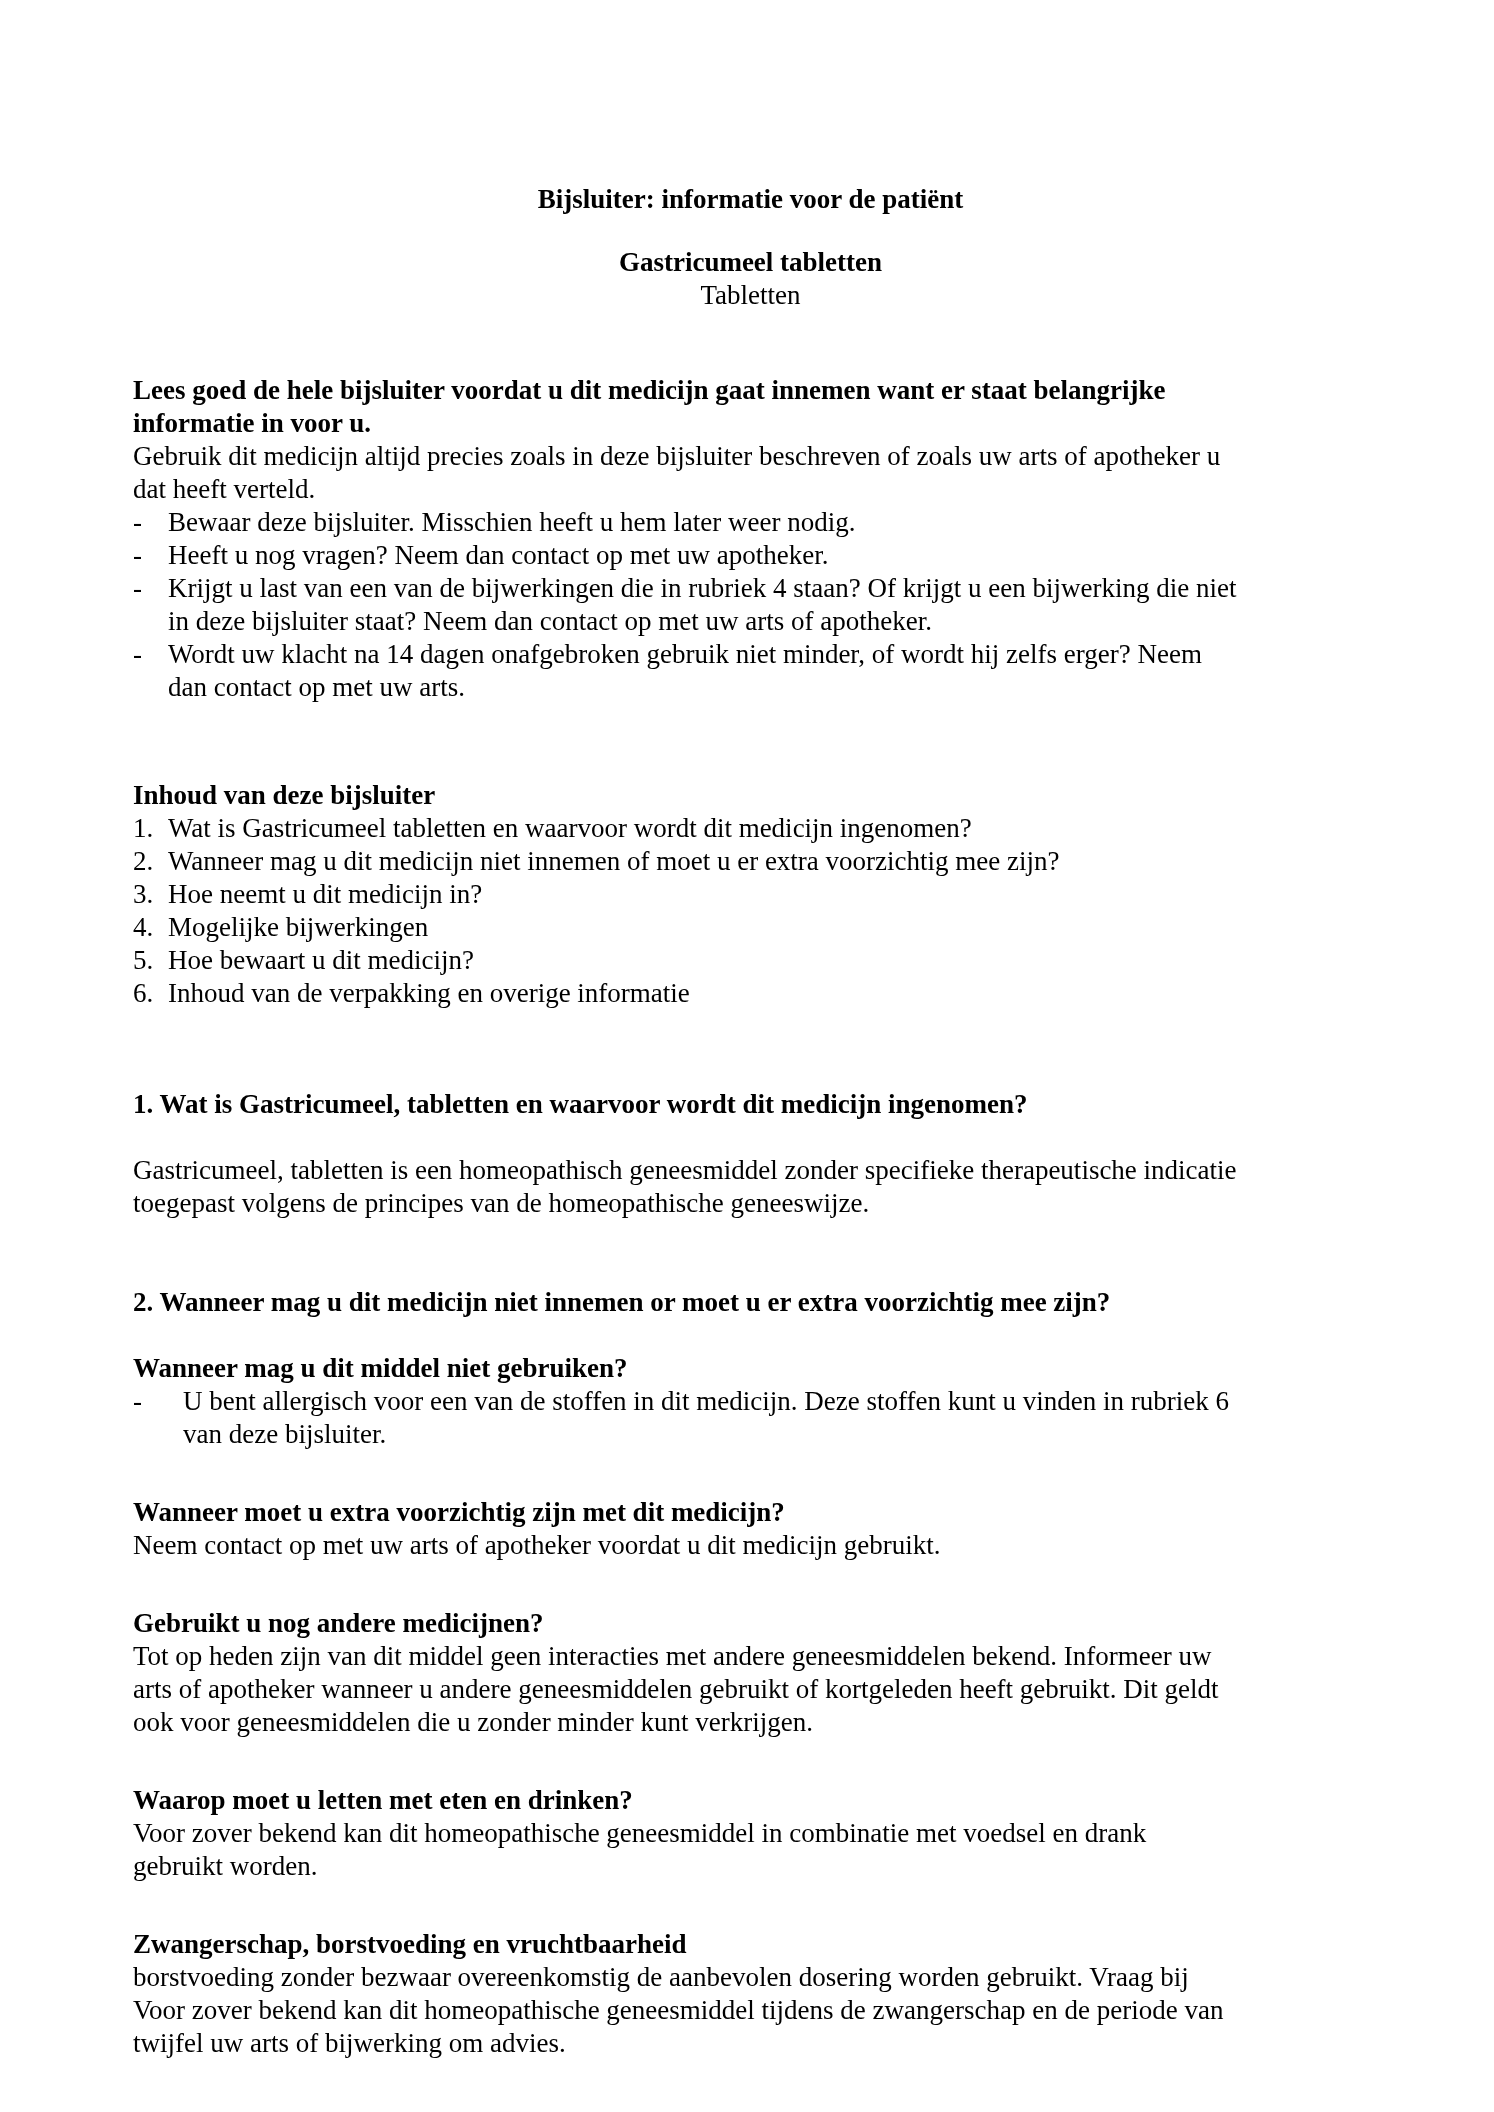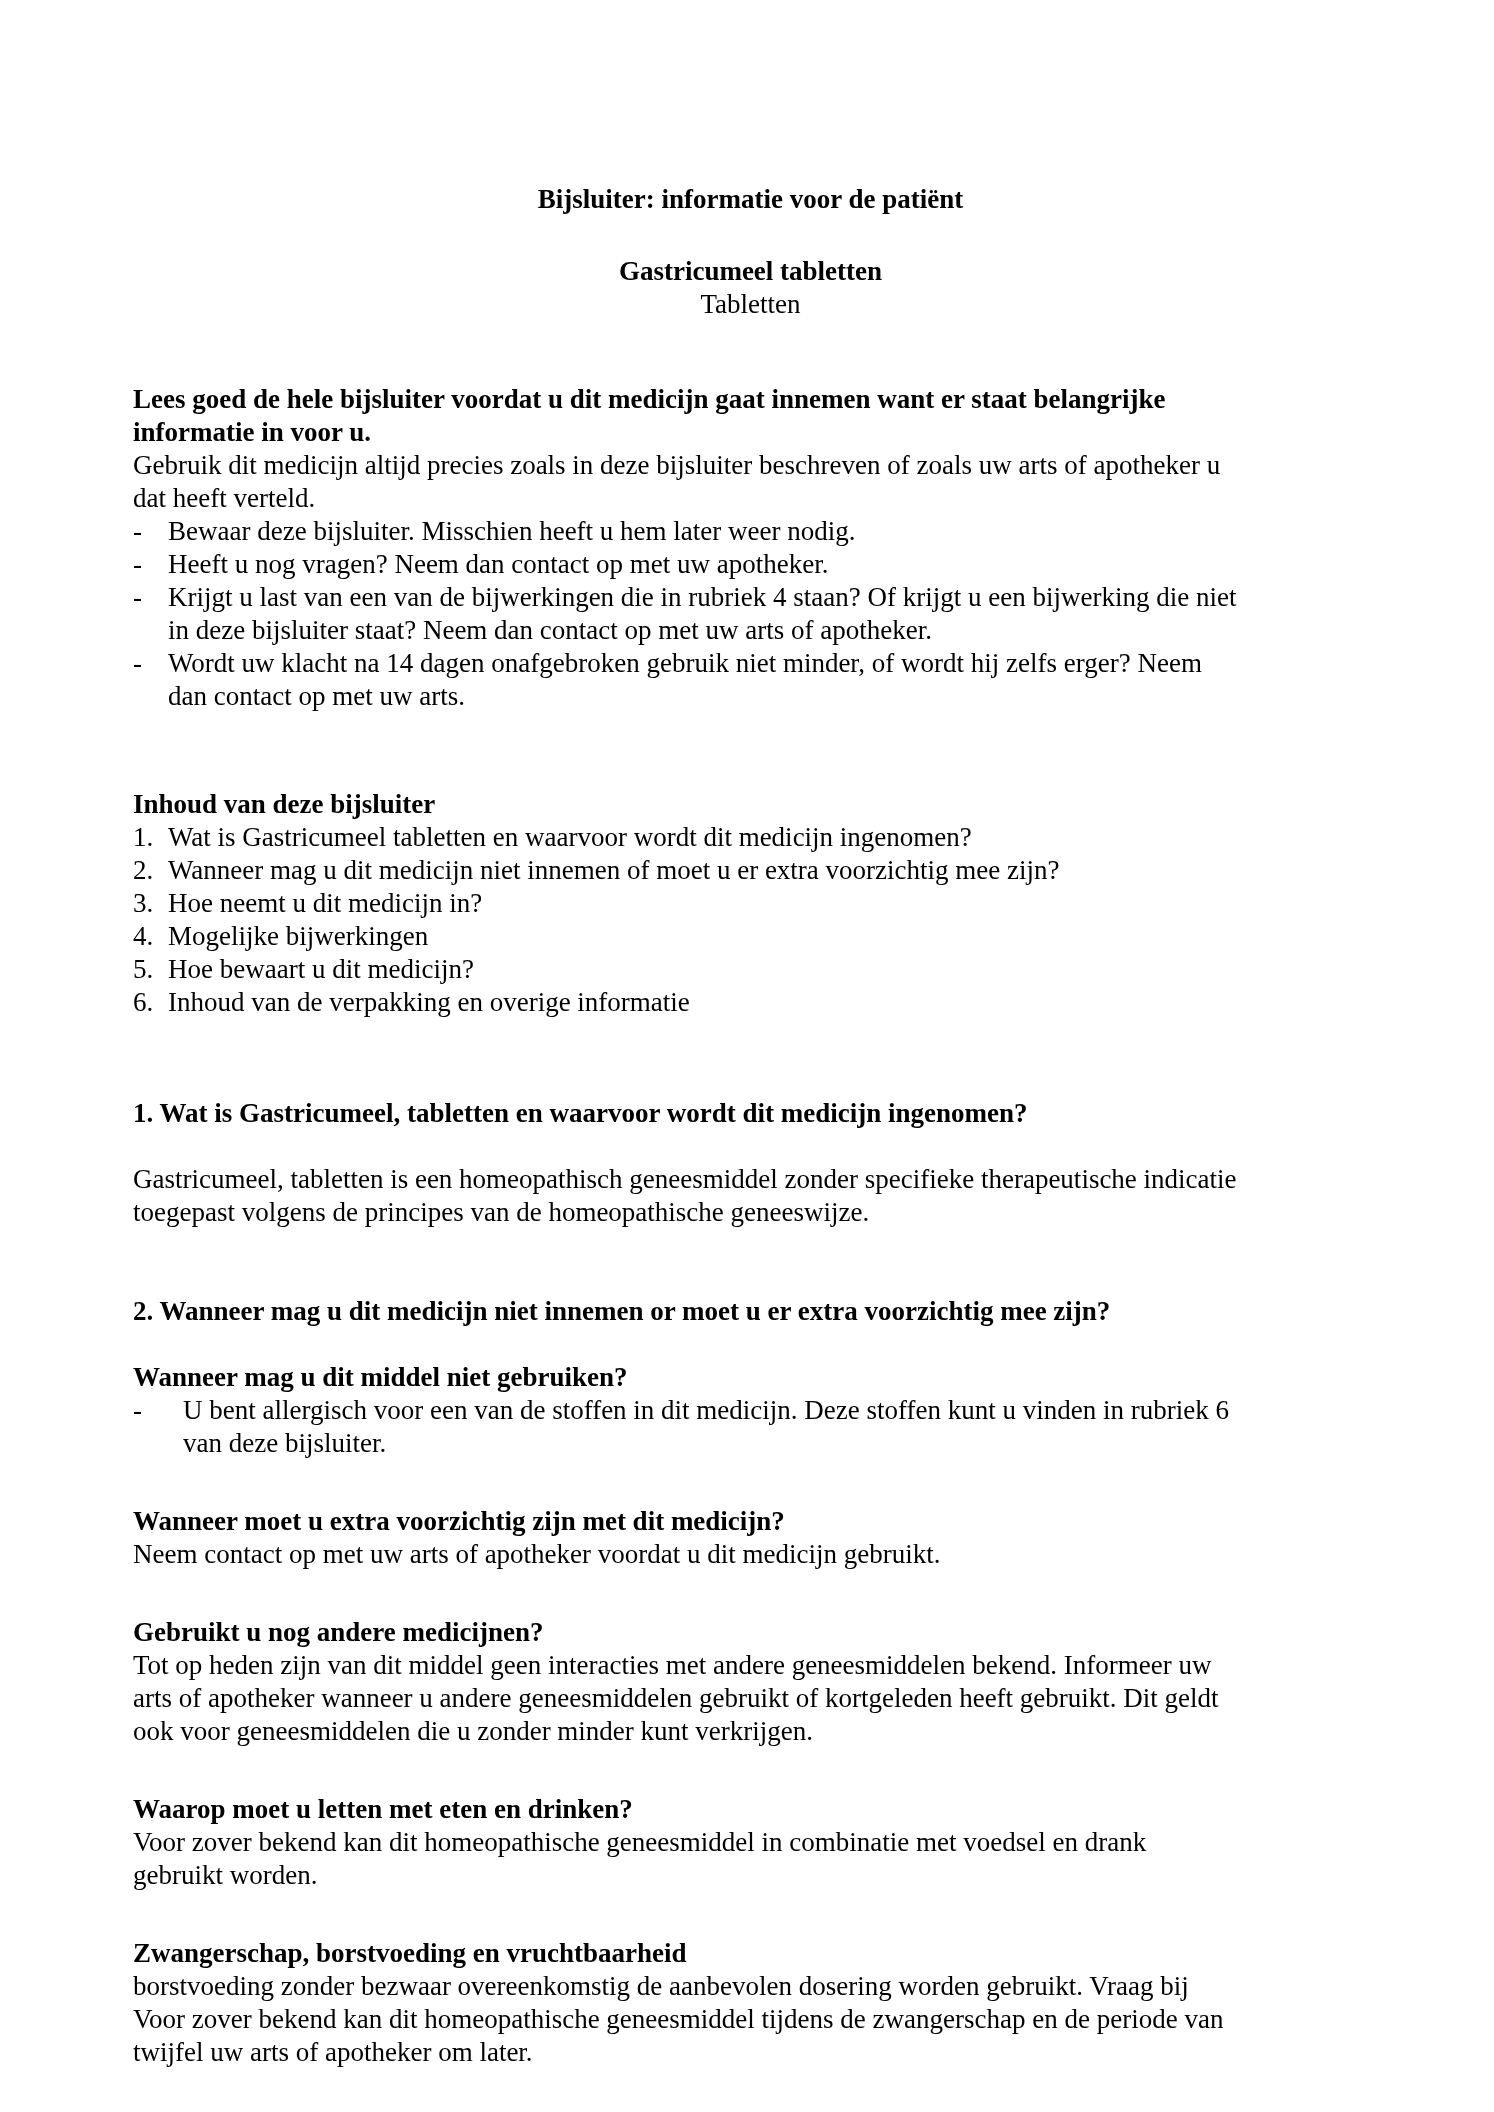--- a/index.html
+++ b/index.html
@@ -16,21 +16,21 @@
     color: #000000;
     font-family: "Liberation Serif", "DejaVu Serif", serif;
     font-size: 27px;
     line-height: 33px;
     padding: 183px 126px 0 133px;
     overflow: hidden;
   }
   .center { text-align: center; }
   .b { font-weight: bold; }
 
-  .product-name { margin-top: 39px; }
+  .product-name { margin-top: 30px; }
   .intro-heading { margin-top: 62px; }
   .toc-block { margin-top: 75px; }
   .s1-heading { margin-top: 78px; font-family: Liberation Serif, serif; }
   .s1-body { margin-top: 33px; }
   .s2-heading { margin-top: 66px; }
   .sub-heading { margin-top: 33px; }
   .sub-heading-wide { margin-top: 45px; }
 
   .bullet-list { }
   .bullet { display: flex; align-items: flex-start; }
@@ -155,16 +155,16 @@
   <div class="b sub-heading-wide">Waarop moet u letten met eten en drinken?</div>
   <div>
       <div>Voor zover bekend kan dit homeopathische geneesmiddel in combinatie met voedsel en drank</div>
       <div>gebruikt worden.</div>
     </div>
 
   <div class="b sub-heading-wide">Zwangerschap, borstvoeding en vruchtbaarheid</div>
   <div>
       <div>borstvoeding zonder bezwaar overeenkomstig de aanbevolen dosering worden gebruikt. Vraag bij</div>
       <div>Voor zover bekend kan dit homeopathische geneesmiddel tijdens de zwangerschap en de periode van</div>
-      <div>twijfel uw arts of apotheker om later.</div>
+      <div>twijfel uw arts of bijwerking om advies.</div>
     </div>
 
 </div>
 
 </body></html>

